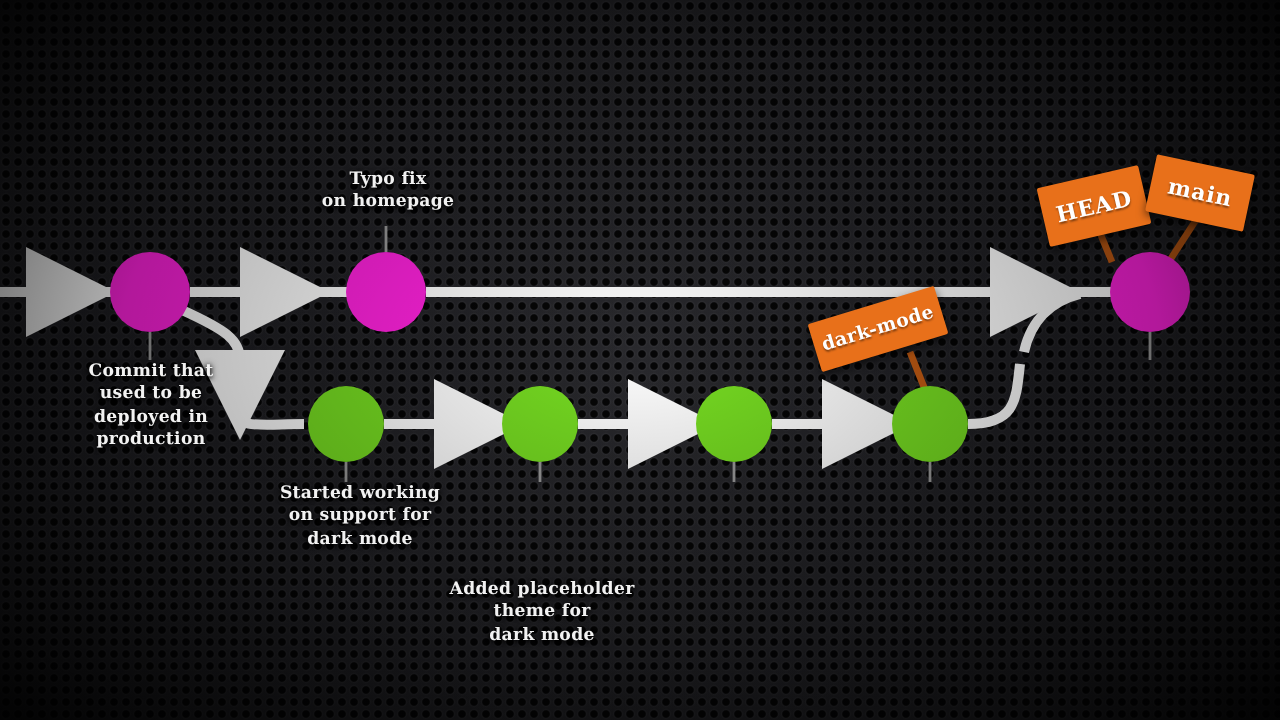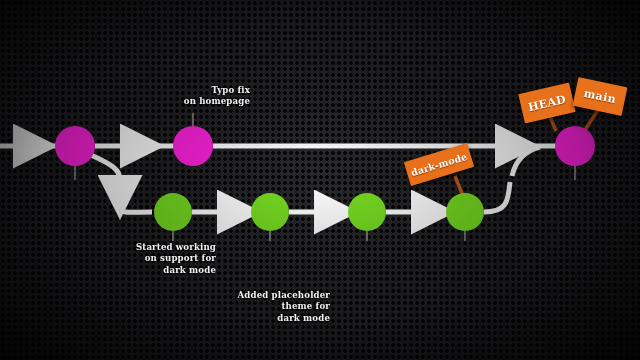--- a/index.html
+++ b/index.html
@@ -26,21 +26,21 @@
     pointer-events: none;
     background: radial-gradient(ellipse 70% 72% at 50% 48%,
                 rgba(0,0,0,0) 0%, rgba(0,0,0,0.30) 58%,
                 rgba(0,0,0,0.72) 88%, rgba(0,0,0,0.90) 100%);
     z-index: 5;
   }
   #graph { position: absolute; inset: 0; z-index: 2; }
   .node-label {
     position: absolute;
     z-index: 6;
-    text-align: right;
+    text-align: center;
     color: #f2f2f2;
     font-weight: bold;
     font-size: 8.6px;
     line-height: 11.4px;
     letter-spacing: 0.15px;
     text-shadow: 0 1px 2px rgba(0,0,0,0.95), 0 0 3px rgba(0,0,0,0.8);
     white-space: pre-line;
   }
   .accent-yellow { color: #e8e84a; }
   .tag {
@@ -123,26 +123,30 @@
       <circle cx="75" cy="146" r="20" fill="#ff22dd"></circle>
       <circle cx="193" cy="146" r="20" fill="#ff22dd"></circle>
       <circle cx="575" cy="146" r="20" fill="#ff22dd"></circle>
       <circle cx="173" cy="212" r="19" fill="#77dd22"></circle>
       <circle cx="270" cy="212" r="19" fill="#77dd22"></circle>
       <circle cx="367" cy="212" r="19" fill="#77dd22"></circle>
       <circle cx="465" cy="212" r="19" fill="#77dd22"></circle>
     </g>
   </svg>
 
+  <div class="node-label" id="lbl-main-1" style="left:18px; top:181px; width:115px;">Commit that
+used to  be
+deployed in
+production</div>
 
   <div class="node-label" id="lbl-main-2" style="left:138px; top:85px; width:112px;">Typo fix
 on homepage</div>
 
 
-  <div class="node-label" style="left:104px; top:242px; width:112px;">Started working
+  <div class="node-label" style="left:124px; top:242px; width:112px;">Started working
 on support for
 dark mode</div>
 
   <div class="node-label" style="left:212px; top:242px; width:118px;margin-top:48px;">Added placeholder
 theme for
 dark mode</div>
 
 
 
   <div class="tag" id="tag-head">HEAD</div>

